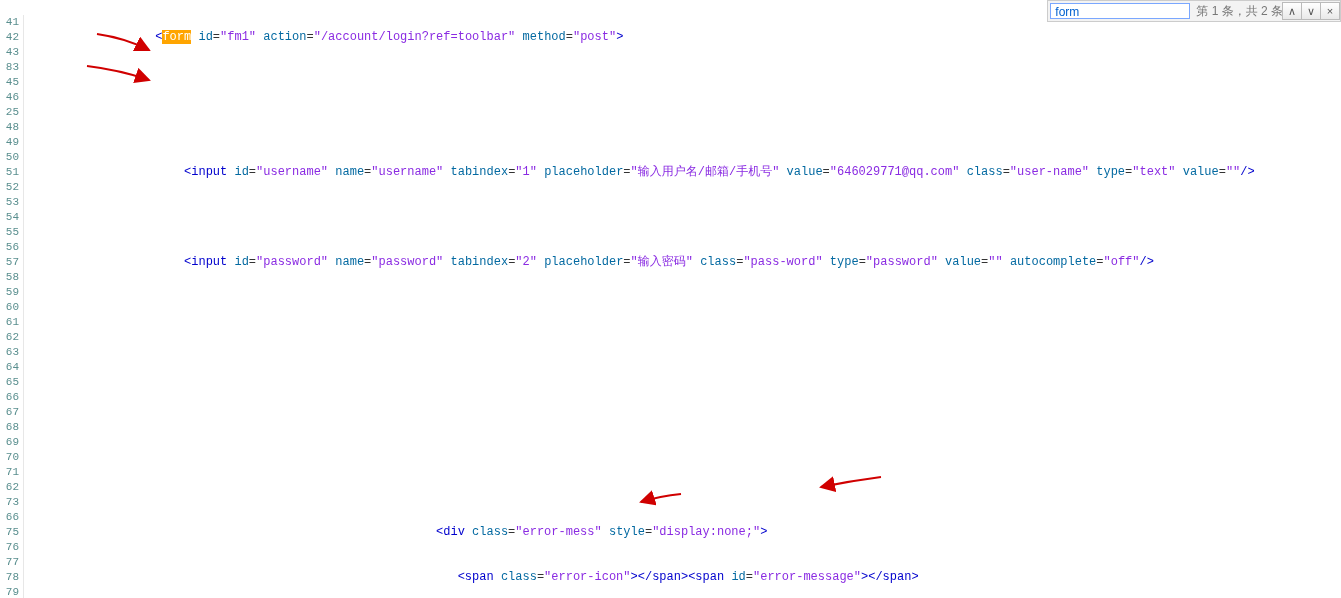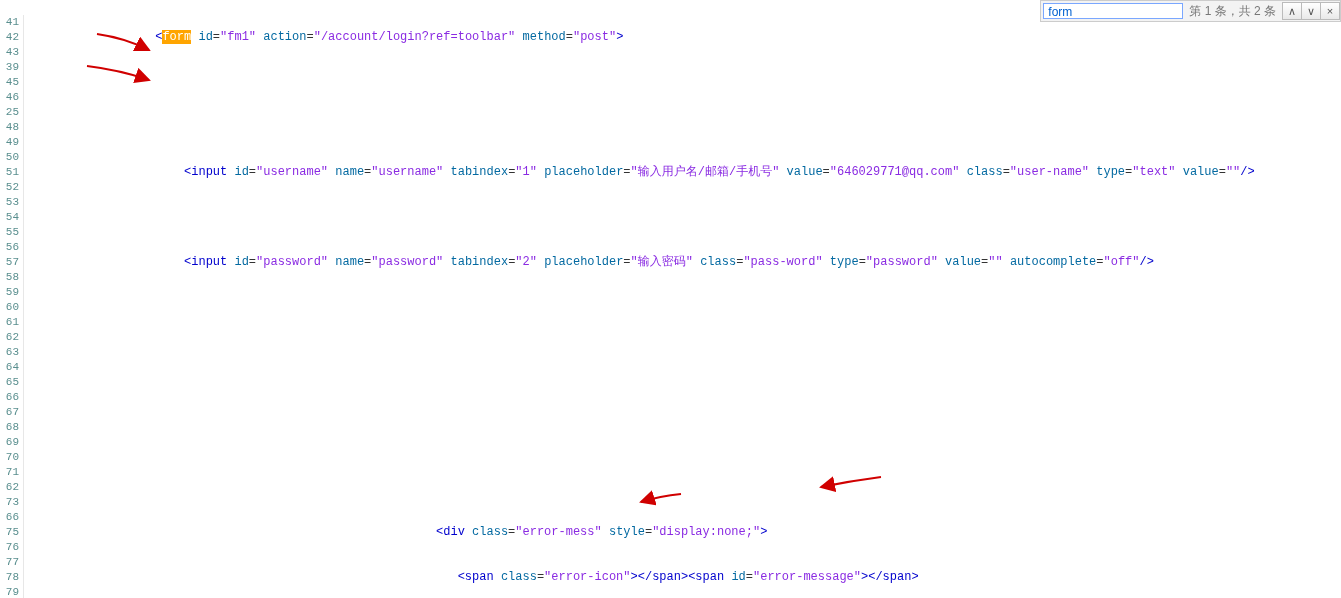--- a/index.html
+++ b/index.html
@@ -58,40 +58,40 @@
   .searchbar .query {
     border: 1px solid #7aa7ff;
     background: #fff;
     color: #0060d0;
     padding: 0 4px;
     height: 16px;
     line-height: 16px;
     margin: 0 6px 0 2px;
     width: 140px;
   }
-  .searchbar .status { color: #777; margin-right: 7px; }
+  .searchbar .status { color: #777; margin-right: 0; }
   .searchbar .btn {
     width: 20px; height: 18px;
     border: 1px solid #bbb;
     background: linear-gradient(#fff,#e9e9e9);
     display: flex; align-items: center; justify-content: center;
     margin-left: -1px;
     color: #555;
     font-size: 11px;
     cursor: pointer;
   }
 </style>
 </head>
 <body>
 
 <div class="gutter">
   <div>41</div>
   <div>42</div>
   <div>43</div>
-  <div>39</div>
+  <div>83</div>
   <div>45</div>
   <div>46</div>
   <div>25</div>
   <div>48</div>
   <div>49</div>
   <div>50</div>
   <div>51</div>
   <div>52</div>
   <div>53</div>
   <div>54</div>

